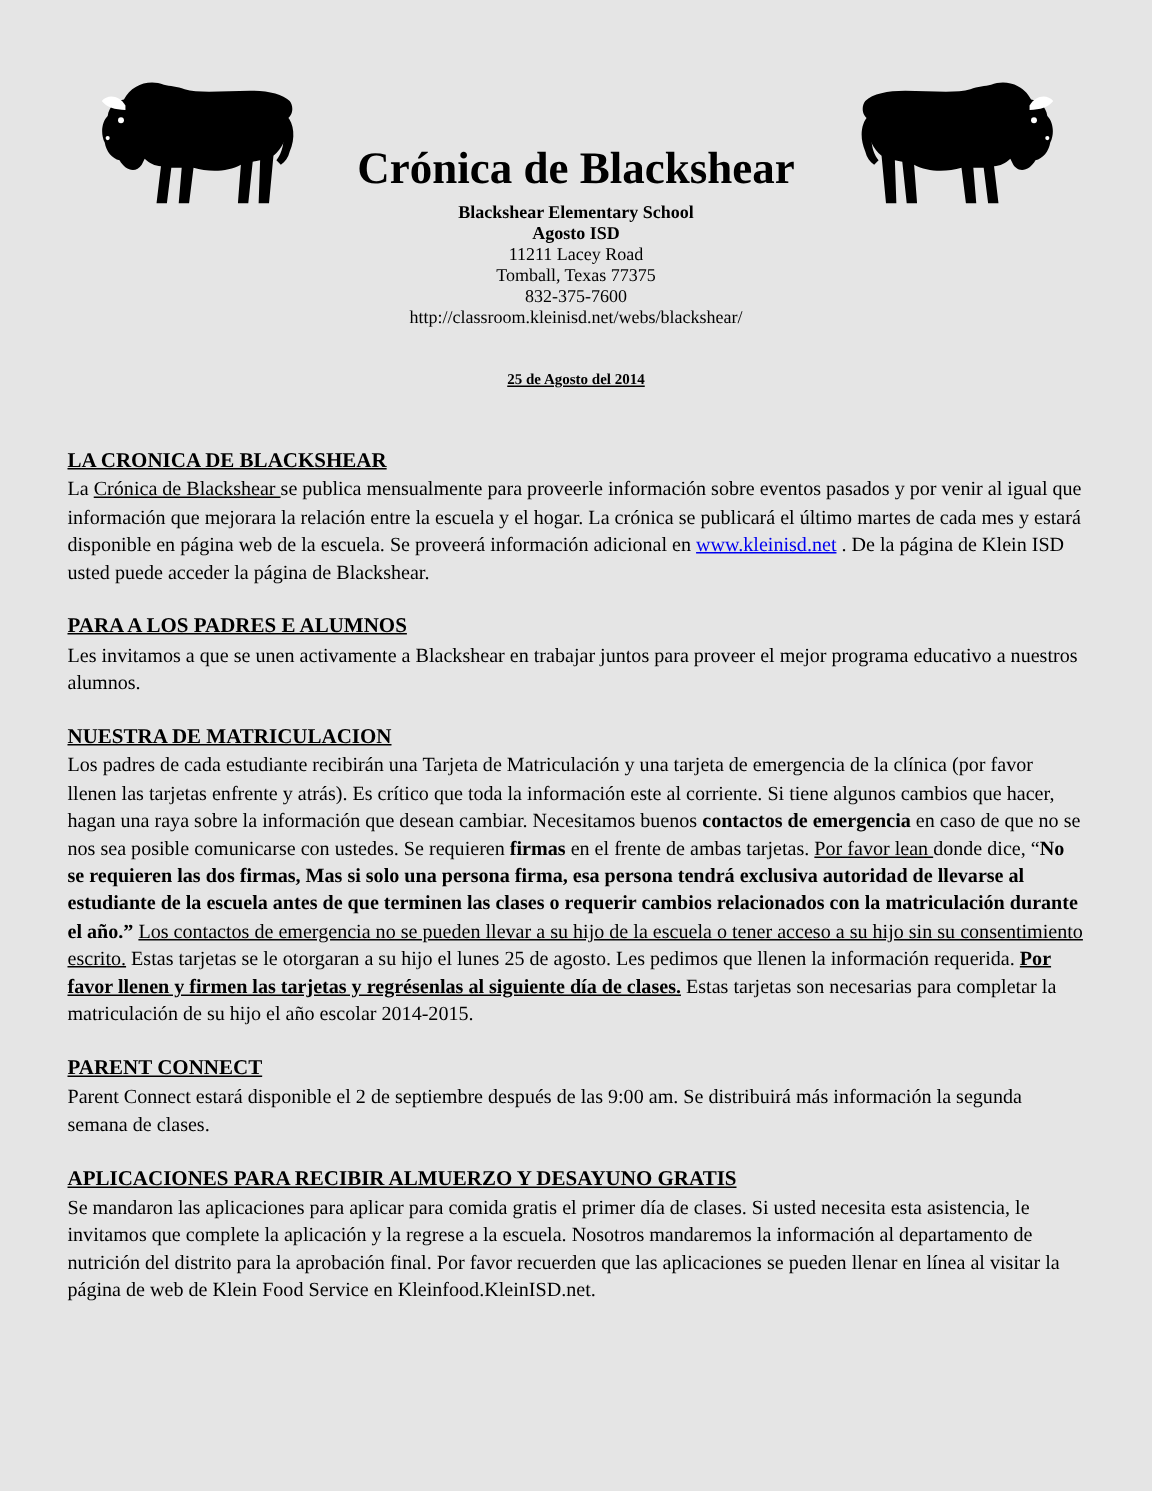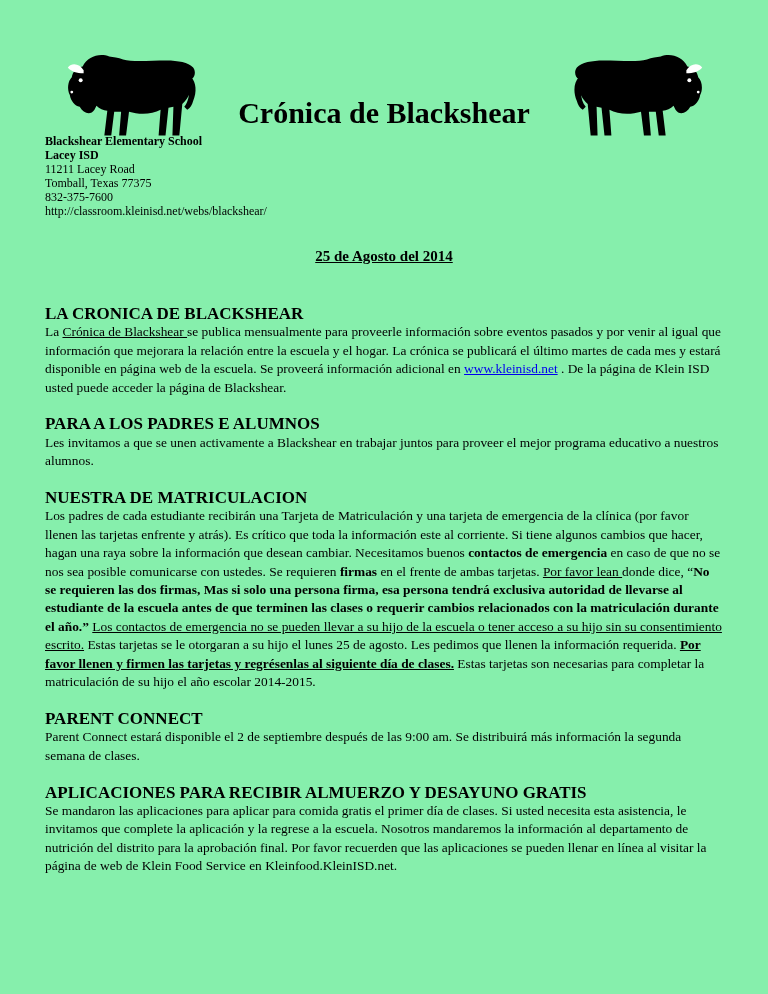--- a/index.html
+++ b/index.html
@@ -1,32 +1,32 @@
 <!DOCTYPE html>
 <html><head>
 <meta charset="utf-8">
 <style>
   html,body{margin:0;padding:0;background:#fff;}
   .page{
-    position:relative;width:768px;height:994px;background:#86efac;color:#000;
+    position:relative;width:768px;height:994px;background:#e5e5e5;color:#000;
     font-family:"Liberation Serif", serif;box-sizing:border-box;
     padding:34px 45px 10px;overflow:hidden;
   }
   .bison{position:absolute;top:40px;width:148px;height:112px;}
   .bison.left{left:56px;}
   .bison.right{right:54px;transform:scaleX(-1);}
   .bison svg{width:100%;height:100%;}
   .doc-title{font-size:30px;font-weight:bold;text-align:center;margin:62px 0 4px;line-height:34px;}
-  .hdr{ font-size:12px;line-height:14px;}
+  .hdr{ text-align:center;font-size:12px;line-height:14px;}
   .hdr .b{font-weight:bold;}
-  .date-line{text-align:center;font-weight:bold;text-decoration:underline;font-size:15px;margin-top:30px;}
+  .date-line{text-align:center;font-weight:bold;text-decoration:underline;font-size:10px;margin-top:30px;}
   main{margin-top:40px;font-size:13.4px;line-height:18.4px;text-align:left;}
   section{margin-top:18.4px;}
   section:first-child{margin-top:0;}
-  h2{font-size:17px;font-weight:bold;margin:0;line-height:18.4px;}
+  h2{font-size:14px;font-weight:bold;text-decoration:underline;margin:0;line-height:18.4px;}
   p{margin:0;}
   p + p{margin-top:18.4px;}
   .b{font-weight:bold;}
   .u{text-decoration:underline;}
   .sup{vertical-align:super;font-size:0.7em;}
   a.link{color:#0000EE;cursor:pointer;}
 </style>
 </head>
 <body>
 
@@ -49,21 +49,21 @@
       <path fill="#fff" d="M28 30 C24 23 16 22 12 27 C15 31 21 33 28 33 Z"></path>
       <circle fill="#fff" cx="25" cy="40" r="2"></circle>
       <circle fill="#fff" cx="16" cy="52" r="1.4"></circle>
     </svg>
   </div>
 
   <h1 class="doc-title">Crónica de Blackshear</h1>
 
   <div class="hdr">
     <div class="b">Blackshear Elementary School</div>
-    <div class="b">Lacey ISD</div>
+    <div class="b">Agosto ISD</div>
     <div>11211 Lacey Road</div>
     <div>Tomball, Texas  77375</div>
     <div>832-375-7600</div>
     <div>http://classroom.kleinisd.net/webs/blackshear/</div>
   </div>
 
   <div class="date-line">25 de Agosto del 2014</div>
 
   <main id="sections">
       <section>

